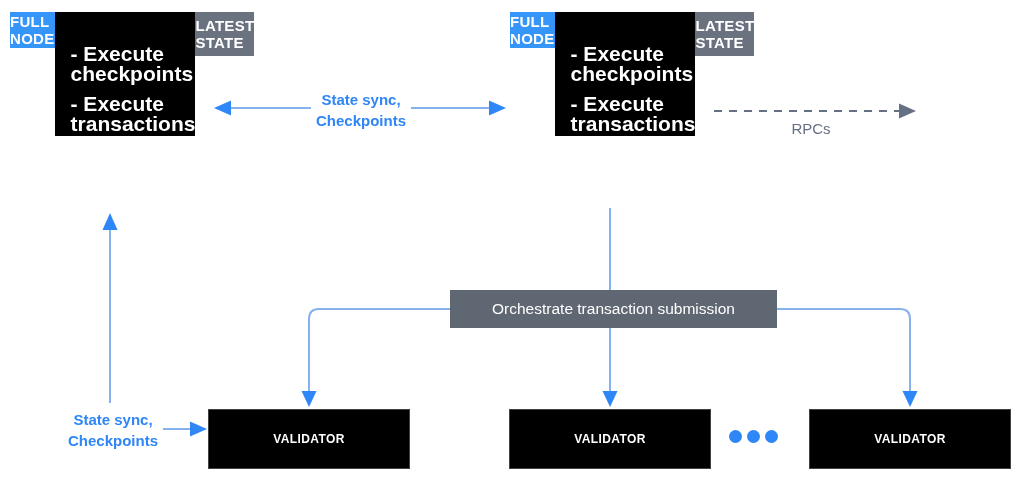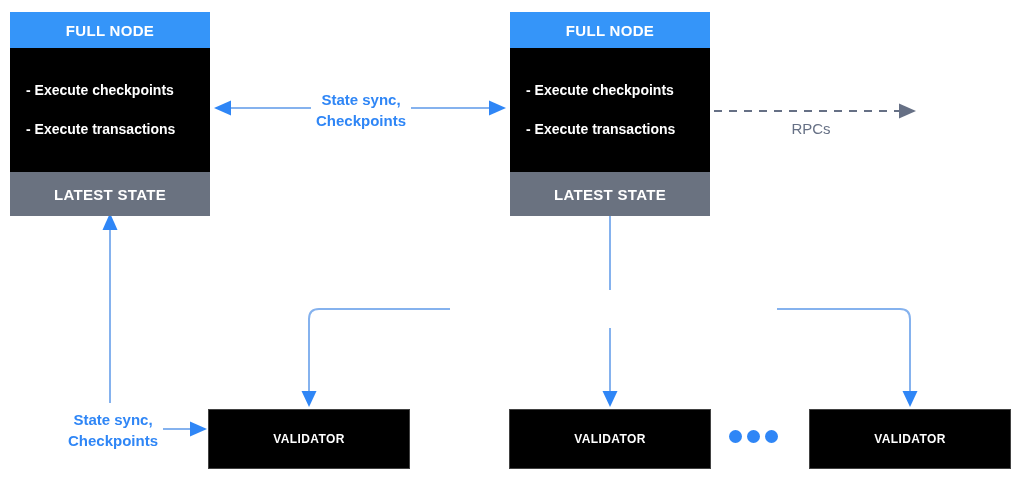--- a/index.html
+++ b/index.html
@@ -13,25 +13,25 @@
   }
   *{margin:0;padding:0;box-sizing:border-box;}
   body{background:#fff;font-family:"Liberation Sans","DejaVu Sans",sans-serif;}
   .canvas{position:relative;width:1020px;height:480px;background:#ffffff;overflow:hidden;}
   .connectors{position:absolute;left:0;top:0;width:1020px;height:480px;}
   .cl{stroke:var(--line-blue);stroke-width:2;fill:none;}
   .cd{stroke:var(--rpc-gray);stroke-width:2;fill:none;stroke-dasharray:8 7;}
   .ab{fill:var(--accent-blue);stroke:none;}
   .ag{fill:var(--rpc-gray);stroke:none;}
 
-  .full-node{position:absolute;width:200px;display:flex;flex-direction:column;}
+  .full-node{position:absolute;width:200px;display:flex;flex-direction:row;}
   .fn-header{height:36px;background:var(--header-blue);color:#fff;font-weight:700;
     font-size:15px;display:flex;align-items:center;justify-content:center;letter-spacing:.3px;}
-  .fn-body{height:124px;background:var(--box-black);color:#fff;font-size:14px;font-weight:600;
-    display:flex;flex-direction:column;padding:32px 0 0 16px;gap:19px;line-height:20px;}
+  .fn-body{height:124px;background:var(--box-black);color:#fff;font-size:21px;font-weight:600;
+    display:flex;flex-direction:column;padding:32px 0 0 16px;gap:10px;line-height:20px;}
   .fn-footer{height:44px;background:var(--slate);color:#fff;font-weight:700;font-size:15px;
     display:flex;align-items:center;justify-content:center;letter-spacing:.3px;}
 
   .blue-label{position:absolute;transform:translate(-50%,-50%);background:#fff;
     color:var(--accent-blue);font-size:15px;font-weight:700;text-align:center;
     line-height:21px;padding:1px 5px;white-space:nowrap;}
   .gray-label{position:absolute;transform:translate(-50%,-50%);background:#fff;
     color:var(--rpc-gray);font-size:15px;font-weight:500;padding:1px 2px;white-space:nowrap;}
 
   .orchestrate{position:absolute;left:450px;top:290px;width:327px;height:38px;
@@ -95,20 +95,21 @@
     <div class="fn-footer">LATEST STATE</div>
   </div>
 
   <div class="blue-label" style="left:361px;top:110px;">
     <div>State sync,</div>
     <div>Checkpoints</div>
   </div>
 
   <div class="gray-label" style="left:811px;top:128px;">RPCs</div>
 
+  <div class="orchestrate">Orchestrate transaction submission</div>
 
   <div class="validator" style="left:208px;top:409px;">VALIDATOR</div>
   <div class="validator" style="left:509px;top:409px;">VALIDATOR</div>
   <div class="validator" style="left:809px;top:409px;">VALIDATOR</div>
 
   <div class="ellipsis">
     <div class="dot"></div>
     <div class="dot"></div>
     <div class="dot"></div>
   </div>

